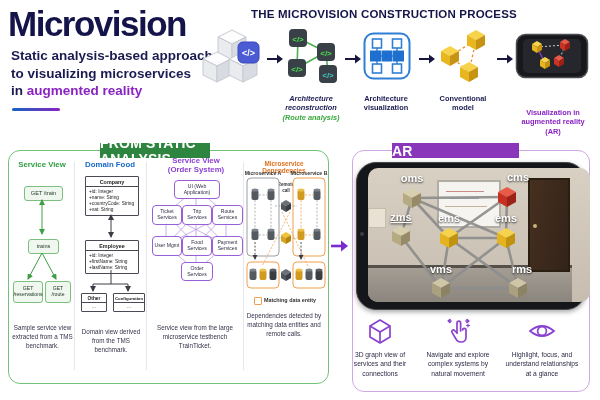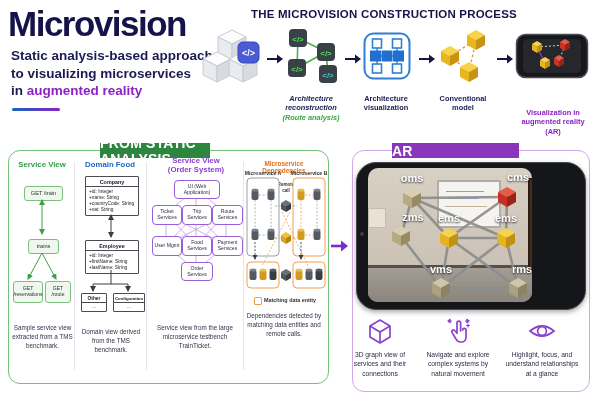--- a/index.html
+++ b/index.html
@@ -357,21 +357,21 @@
 
   <svg class="abs" style="left:329px;top:238px;" width="20" height="16" viewBox="0 0 20 16">
     <line x1="2" y1="8" x2="12" y2="8" stroke="#7a2bd0" stroke-width="2.6"></line>
     <polygon points="12,2.5 19,8 12,13.5" fill="#7a2bd0"></polygon>
   </svg>
 
   <div class="abs panel panel-purple" style="left:352px;top:150px;width:236px;height:240px;"></div>
   <div class="abs pill pill-purple" style="left:392px;top:143px;width:127px;height:15px;">...TO IMMERSIVE AR VISUALIZATION</div>
 
   <div class="abs phone" style="left:356px;top:162px;width:228px;height:146px;"></div>
-  <div class="abs screen" style="left:368px;top:168px;width:164px;height:134px;">
+  <div class="abs screen" style="left:368px;top:168px;width:222px;height:134px;">
 
     <div class="abs" style="left:0;top:100px;width:204px;height:34px;background:linear-gradient(#a49d94,#8a857d);"></div>
     <div class="abs" style="left:0;top:97px;width:204px;height:3px;background:#55504a;"></div>
     <div class="abs" style="left:0;top:40px;width:16px;height:18px;background:#e9e2d4;border:1px solid #c6bdad;"></div>
     <div class="abs" style="left:69px;top:12px;width:60px;height:44px;background:#f5f4f0;border:2px solid #b2ada4;border-radius:1px;">
       <div class="abs" style="left:7px;top:9px;width:38px;height:1px;background:#c98a8a;"></div>
       <div class="abs" style="left:10px;top:16px;width:30px;height:1px;background:#9aa7c4;"></div>
       <div class="abs" style="left:6px;top:24px;width:42px;height:1px;background:#c4b39a;"></div>
     </div>
     <div class="abs" style="left:160px;top:10px;width:38px;height:90px;background:linear-gradient(100deg,#46301f,#33231a);border:2px solid #2a1d12;">
@@ -427,21 +427,21 @@
         </g>
       <g>
           <polygon points="150,110 159,115 150,120 141,115" fill="#cfc6a8"></polygon>
           <polygon points="141,115 150,120 150,130 141,125" fill="#aba180"></polygon>
           <polygon points="159,115 150,120 150,130 159,125" fill="#8c8264"></polygon>
         </g>
     </svg>
 
     <div class="abs ar-label" style="left:28px;top:4px;width:32px;">oms</div>
     <div class="abs ar-label" style="left:134px;top:3px;width:32px;">cms</div>
-    <div class="abs ar-label" style="left:29px;top:43px;width:32px;">zms</div>
+    <div class="abs ar-label" style="left:17px;top:43px;width:32px;text-decoration:underline;">zms</div>
     <div class="abs ar-label" style="left:65px;top:44px;width:32px;">ems</div>
     <div class="abs ar-label" style="left:122px;top:44px;width:32px;">ems</div>
     <div class="abs ar-label" style="left:57px;top:95px;width:32px;">vms</div>
     <div class="abs ar-label" style="left:138px;top:95px;width:32px;">rms</div>
   </div>
 
   <div class="abs" style="left:360px;top:232px;width:4px;height:4px;border-radius:50%;background:#3a3f4a;"></div>
 
   <svg class="abs" style="left:367px;top:318px;" width="26" height="27" viewBox="0 0 26 27">
     <g fill="none" stroke="#8a42cf" stroke-width="1.7" stroke-linejoin="round">

